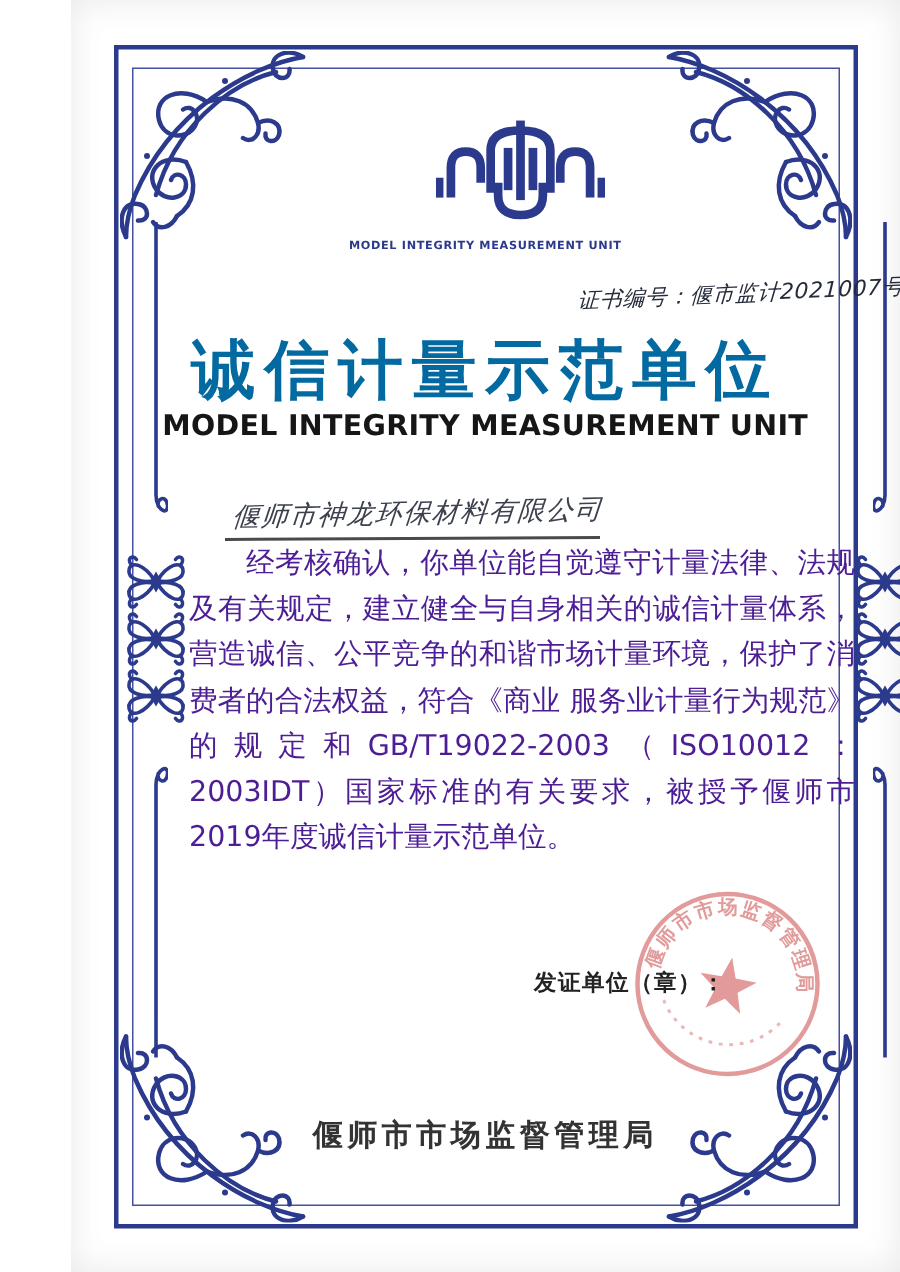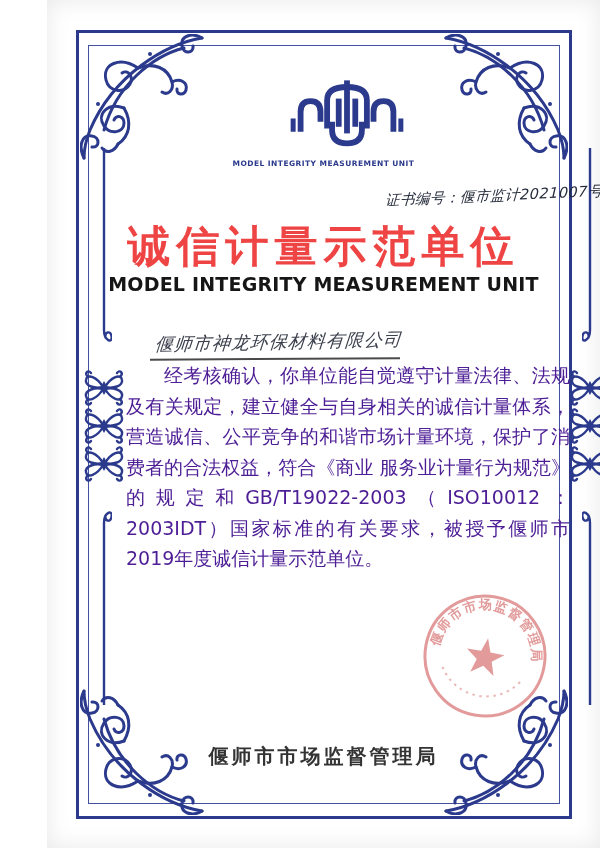--- a/index.html
+++ b/index.html
@@ -37,21 +37,21 @@
     font-size:7.5px; font-weight:700; letter-spacing:.45px; color:#2b3a8c; }
 
   
   .cert-no { position:absolute; left:338px; top:187px; width:195px;
     font-size:14.5px; color:#242b3a; transform:rotate(-2.5deg) skewX(-5deg);
     font-style:italic; letter-spacing:.5px; white-space:nowrap; }
 
   
   .title-cn { position:absolute; left:0; top:218px; width:100%; text-align:center;
     font-family:"Liberation Serif","DejaVu Serif",serif; font-weight:900;
-    font-size:43px; letter-spacing:6px; color:#ef4444; }
+    font-size:43px; letter-spacing:6px; color:#0369a1; }
   .title-en { position:absolute; left:0; top:273px; width:100%; text-align:center;
     font-size:19px; font-weight:700; letter-spacing:.2px; color:#161616; }
 
   
   .company { position:absolute; left:108px; top:330px; font-size:18px; color:#3c414d;
     font-style:italic; transform:rotate(-1.2deg) skewX(-6deg); letter-spacing:1px;
     white-space:nowrap; }
   .company-line { position:absolute; left:103px; top:358px; width:250px; height:2px;
     background:#4a4a4a; transform:rotate(-.3deg); }
 
@@ -171,20 +171,21 @@
   <div class="cert-no">证书编号：偃市监计2021007号</div>
 
   <div class="title-cn">诚信计量示范单位</div>
   <div class="title-en">MODEL INTEGRITY MEASUREMENT UNIT</div>
 
   <div class="company">偃师市神龙环保材料有限公司</div>
   <div class="company-line"></div>
 
   <div class="body-text">经考核确认，你单位能自觉遵守计量法律、法规及有关规定，建立健全与自身相关的诚信计量体系，营造诚信、公平竞争的和谐市场计量环境，保护了消费者的合法权益，符合《商业 服务业计量行为规范》的规定和GB/T19022-2003（ISO10012：2003IDT）国家标准的有关要求，被授予偃师市2019年度诚信计量示范单位。</div>
 
+  <div class="issue-label">发证单位（章）：</div>
 
   <svg class="seal" viewBox="0 0 134 134">
     <circle cx="67" cy="67" r="60" fill="none" stroke="#dd8888" stroke-width="3"></circle>
     <defs>
       <path id="sealArc" d="M20,67 A47,47 0 1 1 114,67" fill="none"></path>
     </defs>
     <text font-size="13" fill="#dd8888" letter-spacing="1.5" font-weight="bold">
       <textPath href="#sealArc" startOffset="50%" text-anchor="middle">偃师市市场监督管理局</textPath>
     </text>
     <polygon fill="#dd8888" points="67,49 71.7,62.5 86,62.8 74.6,71.5 78.8,85.2 67,77 55.2,85.2 59.4,71.5 48,62.8 62.3,62.5"></polygon>

